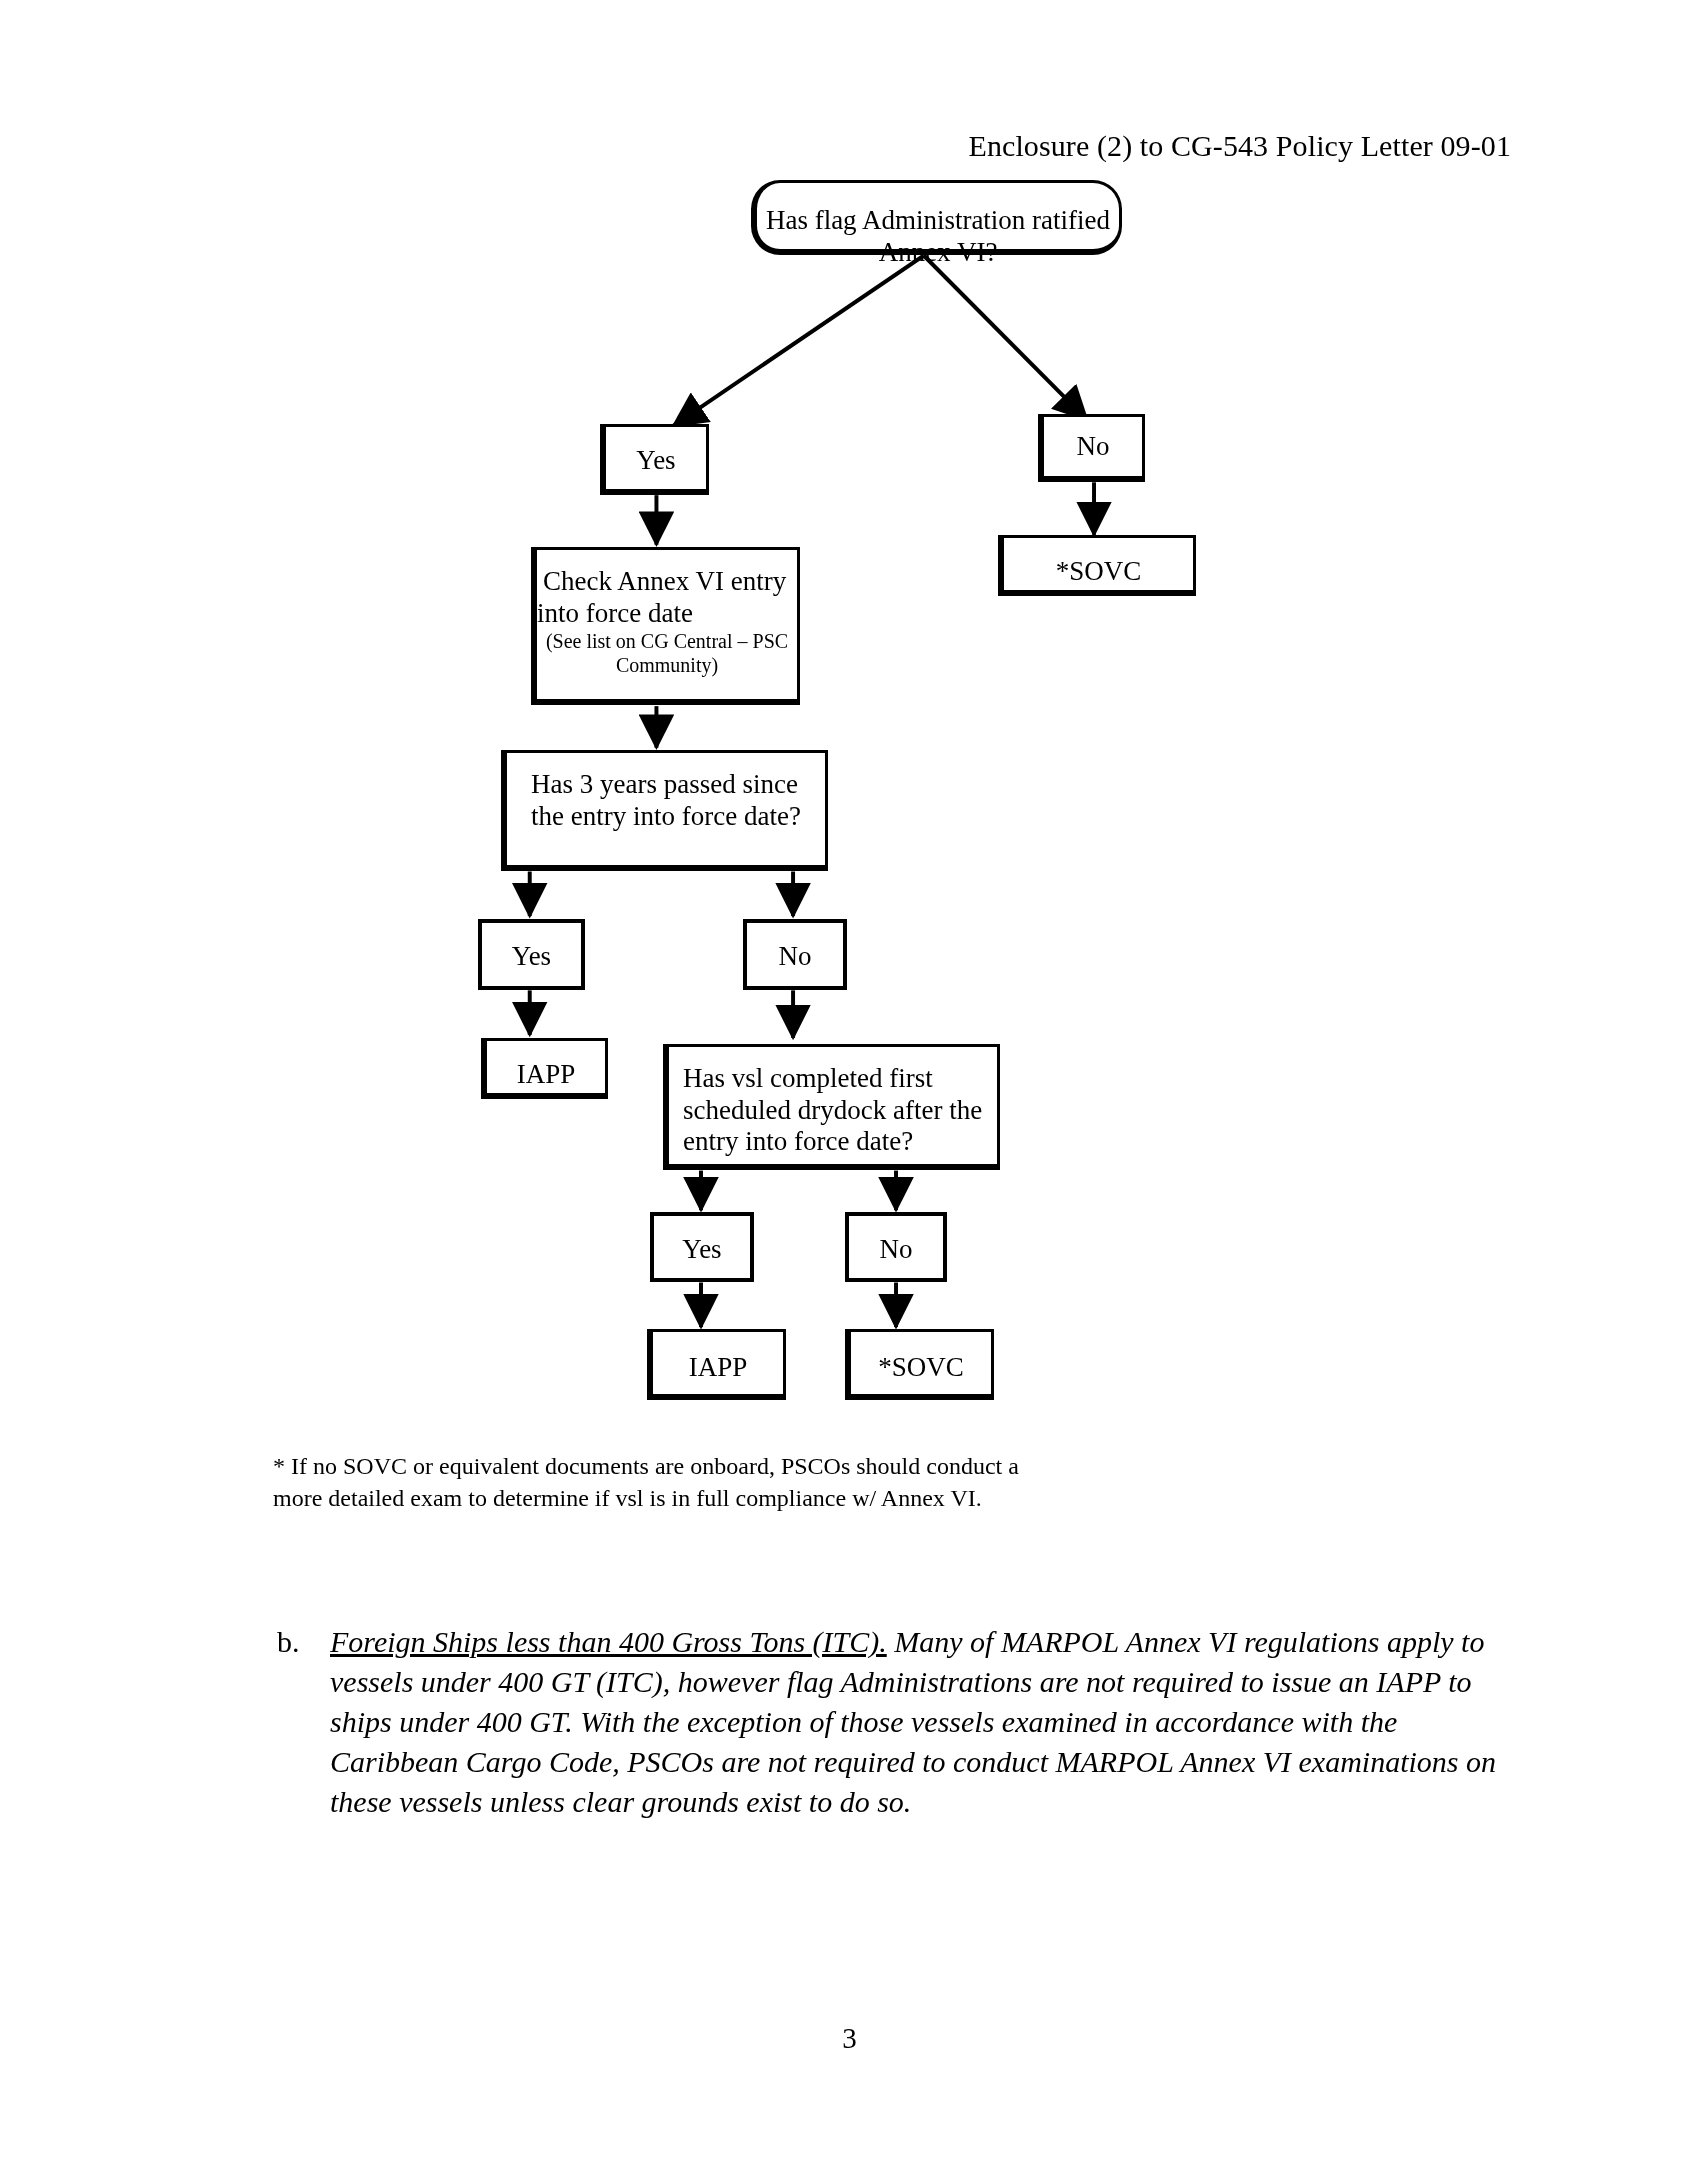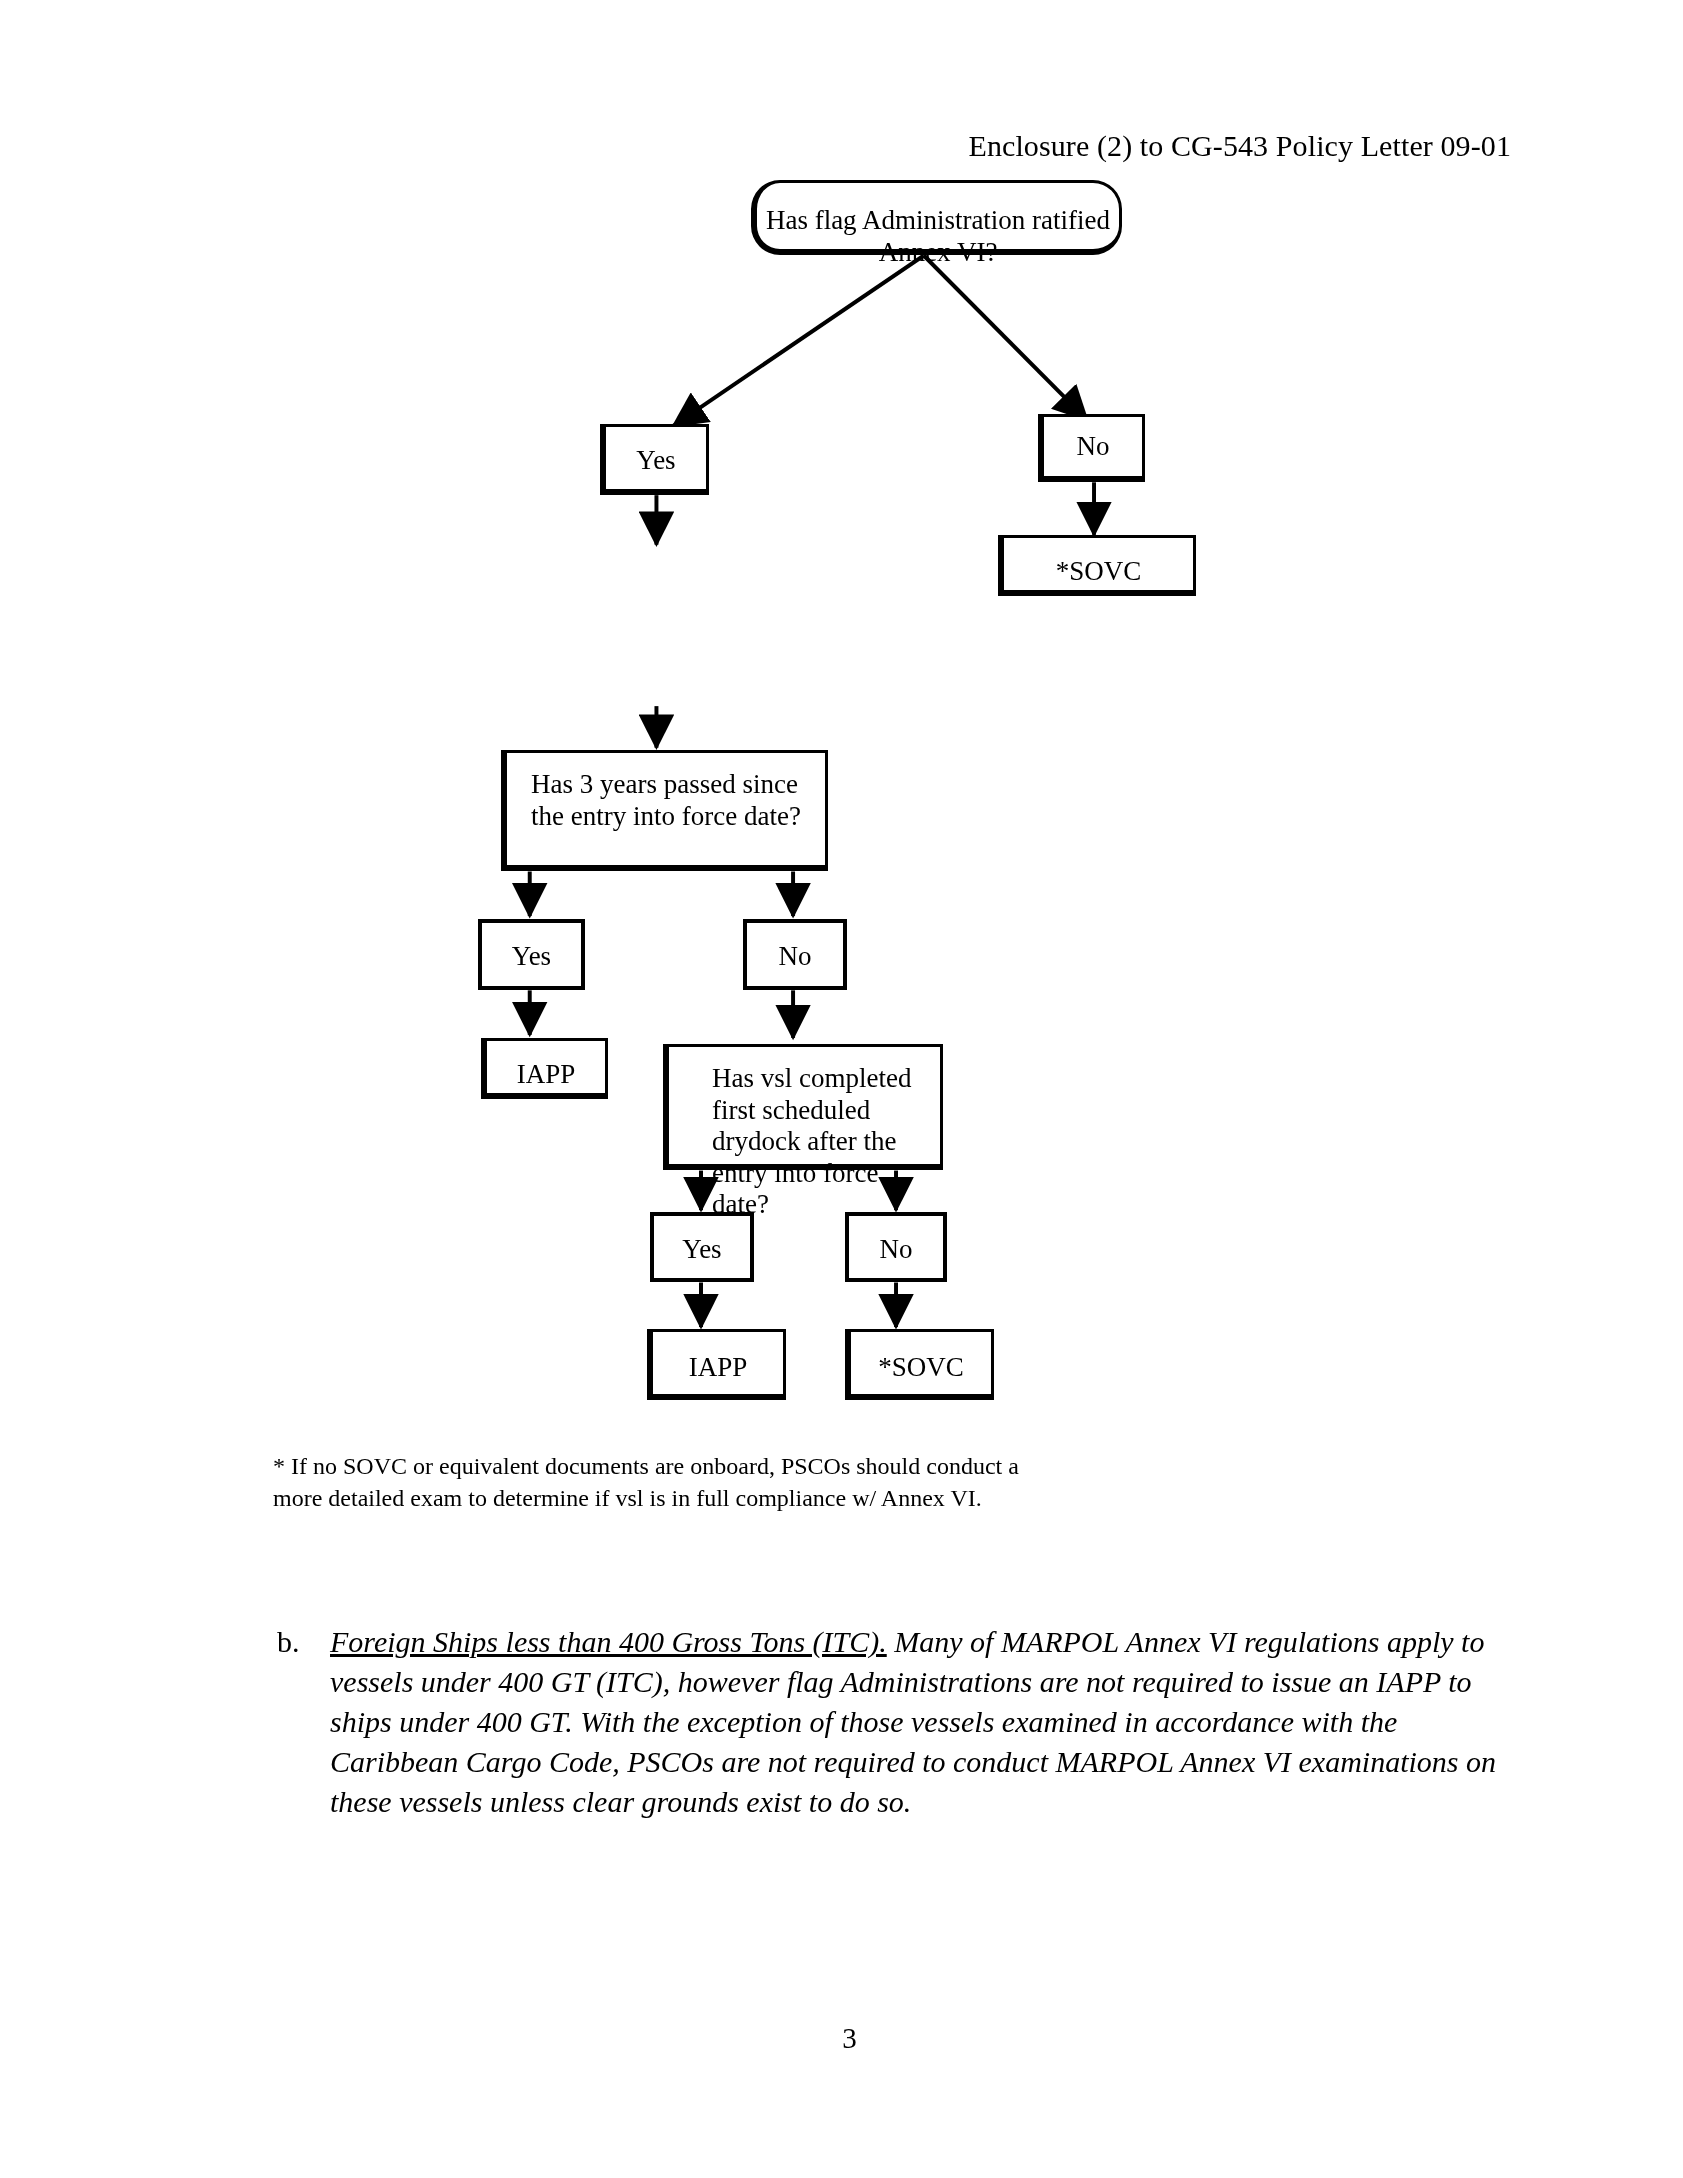--- a/index.html
+++ b/index.html
@@ -188,38 +188,44 @@
     </div>
 
     <div class="node shadow pad-d" style="left:1030px; top:414px; width:107px; height:68px;">
       <span class="node-text">No</span>
     </div>
 
     <div class="node shadow pad-c" style="left:990px; top:535px; width:198px; height:61px;">
       <span class="node-text">*SOVC</span>
     </div>
 
+    <div class="node shadow pad-b" style="left:523px; top:547px; width:269px; height:158px;">
+      <div>
+        <span class="node-text">Check Annex VI entry into force date</span>
+        <span class="node-sub">(See list on CG Central – PSC Community)</span>
+      </div>
+    </div>
 
     <div class="node shadow pad-b" style="left:493px; top:750px; width:327px; height:121px; justify-content:flex-start;">
       <span class="node-text left" style="padding-left:24px;">Has 3 years passed since the entry into force date?</span>
     </div>
 
     <div class="node plain pad-c" style="left:470px; top:919px; width:107px; height:71px;">
       <span class="node-text">Yes</span>
     </div>
 
     <div class="node plain pad-c" style="left:735px; top:919px; width:104px; height:71px;">
       <span class="node-text">No</span>
     </div>
 
     <div class="node shadow pad-c" style="left:473px; top:1038px; width:127px; height:61px;">
       <span class="node-text">IAPP</span>
     </div>
 
-    <div class="node shadow pad-b" style="left:655px; top:1044px; width:280px; height:126px; justify-content:flex-start;padding-left:29px;">
+    <div class="node shadow pad-b" style="left:655px; top:1044px; width:337px; height:126px; justify-content:flex-start;">
       <span class="node-text left" style="padding-left:14px;">Has vsl completed first scheduled drydock after the entry into force date?</span>
     </div>
 
     <div class="node plain pad-c" style="left:642px; top:1212px; width:104px; height:70px;">
       <span class="node-text">Yes</span>
     </div>
 
     <div class="node plain pad-c" style="left:837px; top:1212px; width:102px; height:70px;">
       <span class="node-text">No</span>
     </div>

